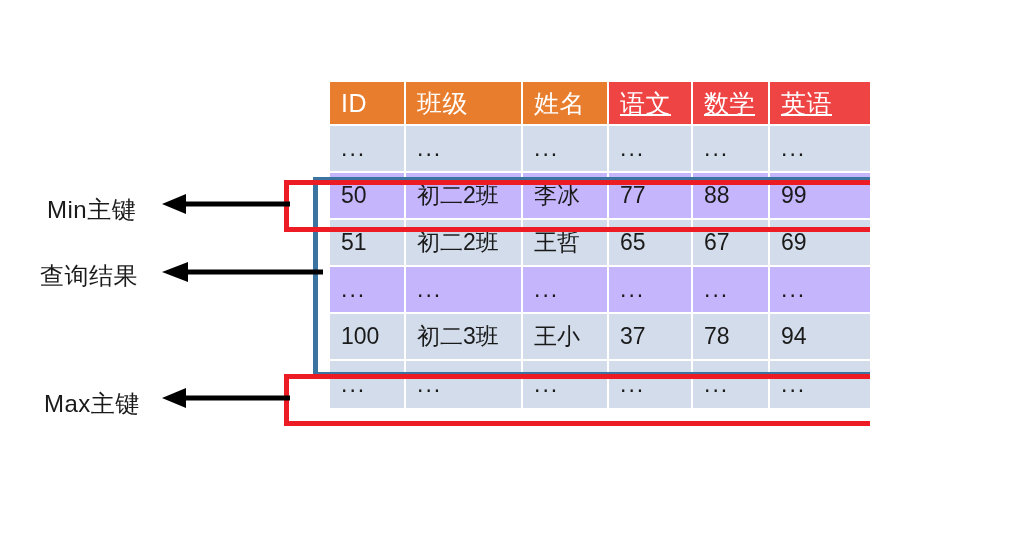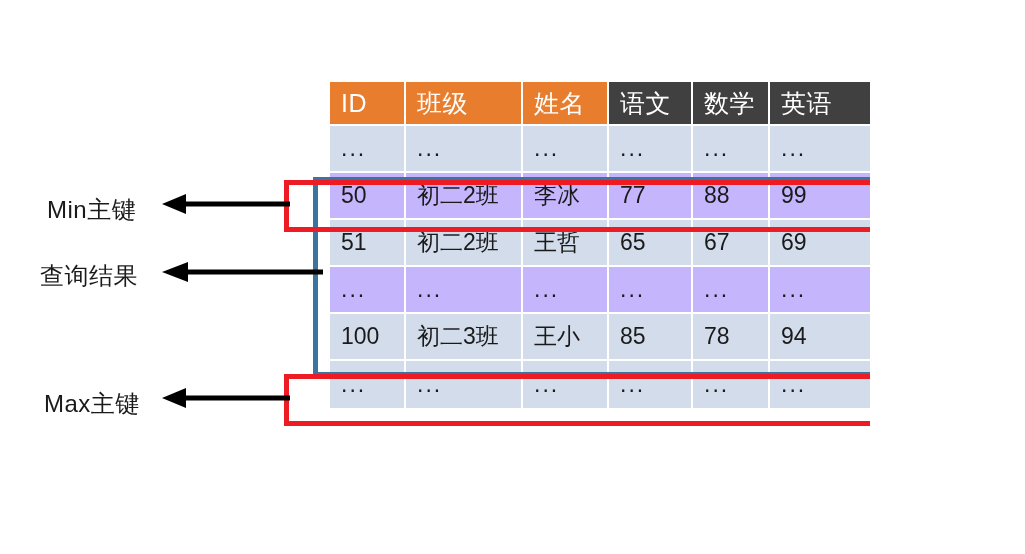--- a/index.html
+++ b/index.html
@@ -42,21 +42,21 @@
   #data-table tr > :last-child { border-right: none; }
 
   .hdr-row th {
     height: 44px;
     color: #ffffff;
     font-size: 25px;
     letter-spacing: 0.5px;
     border-bottom: 2px solid #ffffff;
   }
   .hdr-orange { background: #e87d2e; }
-  .hdr-blue   { background: #404040; }
+  .hdr-blue   { background: #ef4444; text-decoration: underline; }
 
   .drow td {
     height: 47px;
     font-size: 23px;
     color: #1a1a1a;
     border-bottom: 2px solid #ffffff;
   }
   .drow.shade-dark  td { background: #d2dcea; }
   .drow.shade-light td { background: #c4b5fd; }
   .drow:last-child td { border-bottom: none; }
@@ -177,21 +177,21 @@
         <td class="dots">...</td>
         <td class="dots">...</td>
         <td class="dots">...</td>
         <td class="dots">...</td>
         <td class="dots">...</td>
       </tr>
       <tr class="drow shade-dark">
         <td>100</td>
         <td>初二3班</td>
         <td>王小</td>
-        <td>85</td>
+        <td>37</td>
         <td>78</td>
         <td>94</td>
       </tr>
       <tr class="drow shade-dark">
         <td class="dots">...</td>
         <td class="dots">...</td>
         <td class="dots">...</td>
         <td class="dots">...</td>
         <td class="dots">...</td>
         <td class="dots">...</td>

